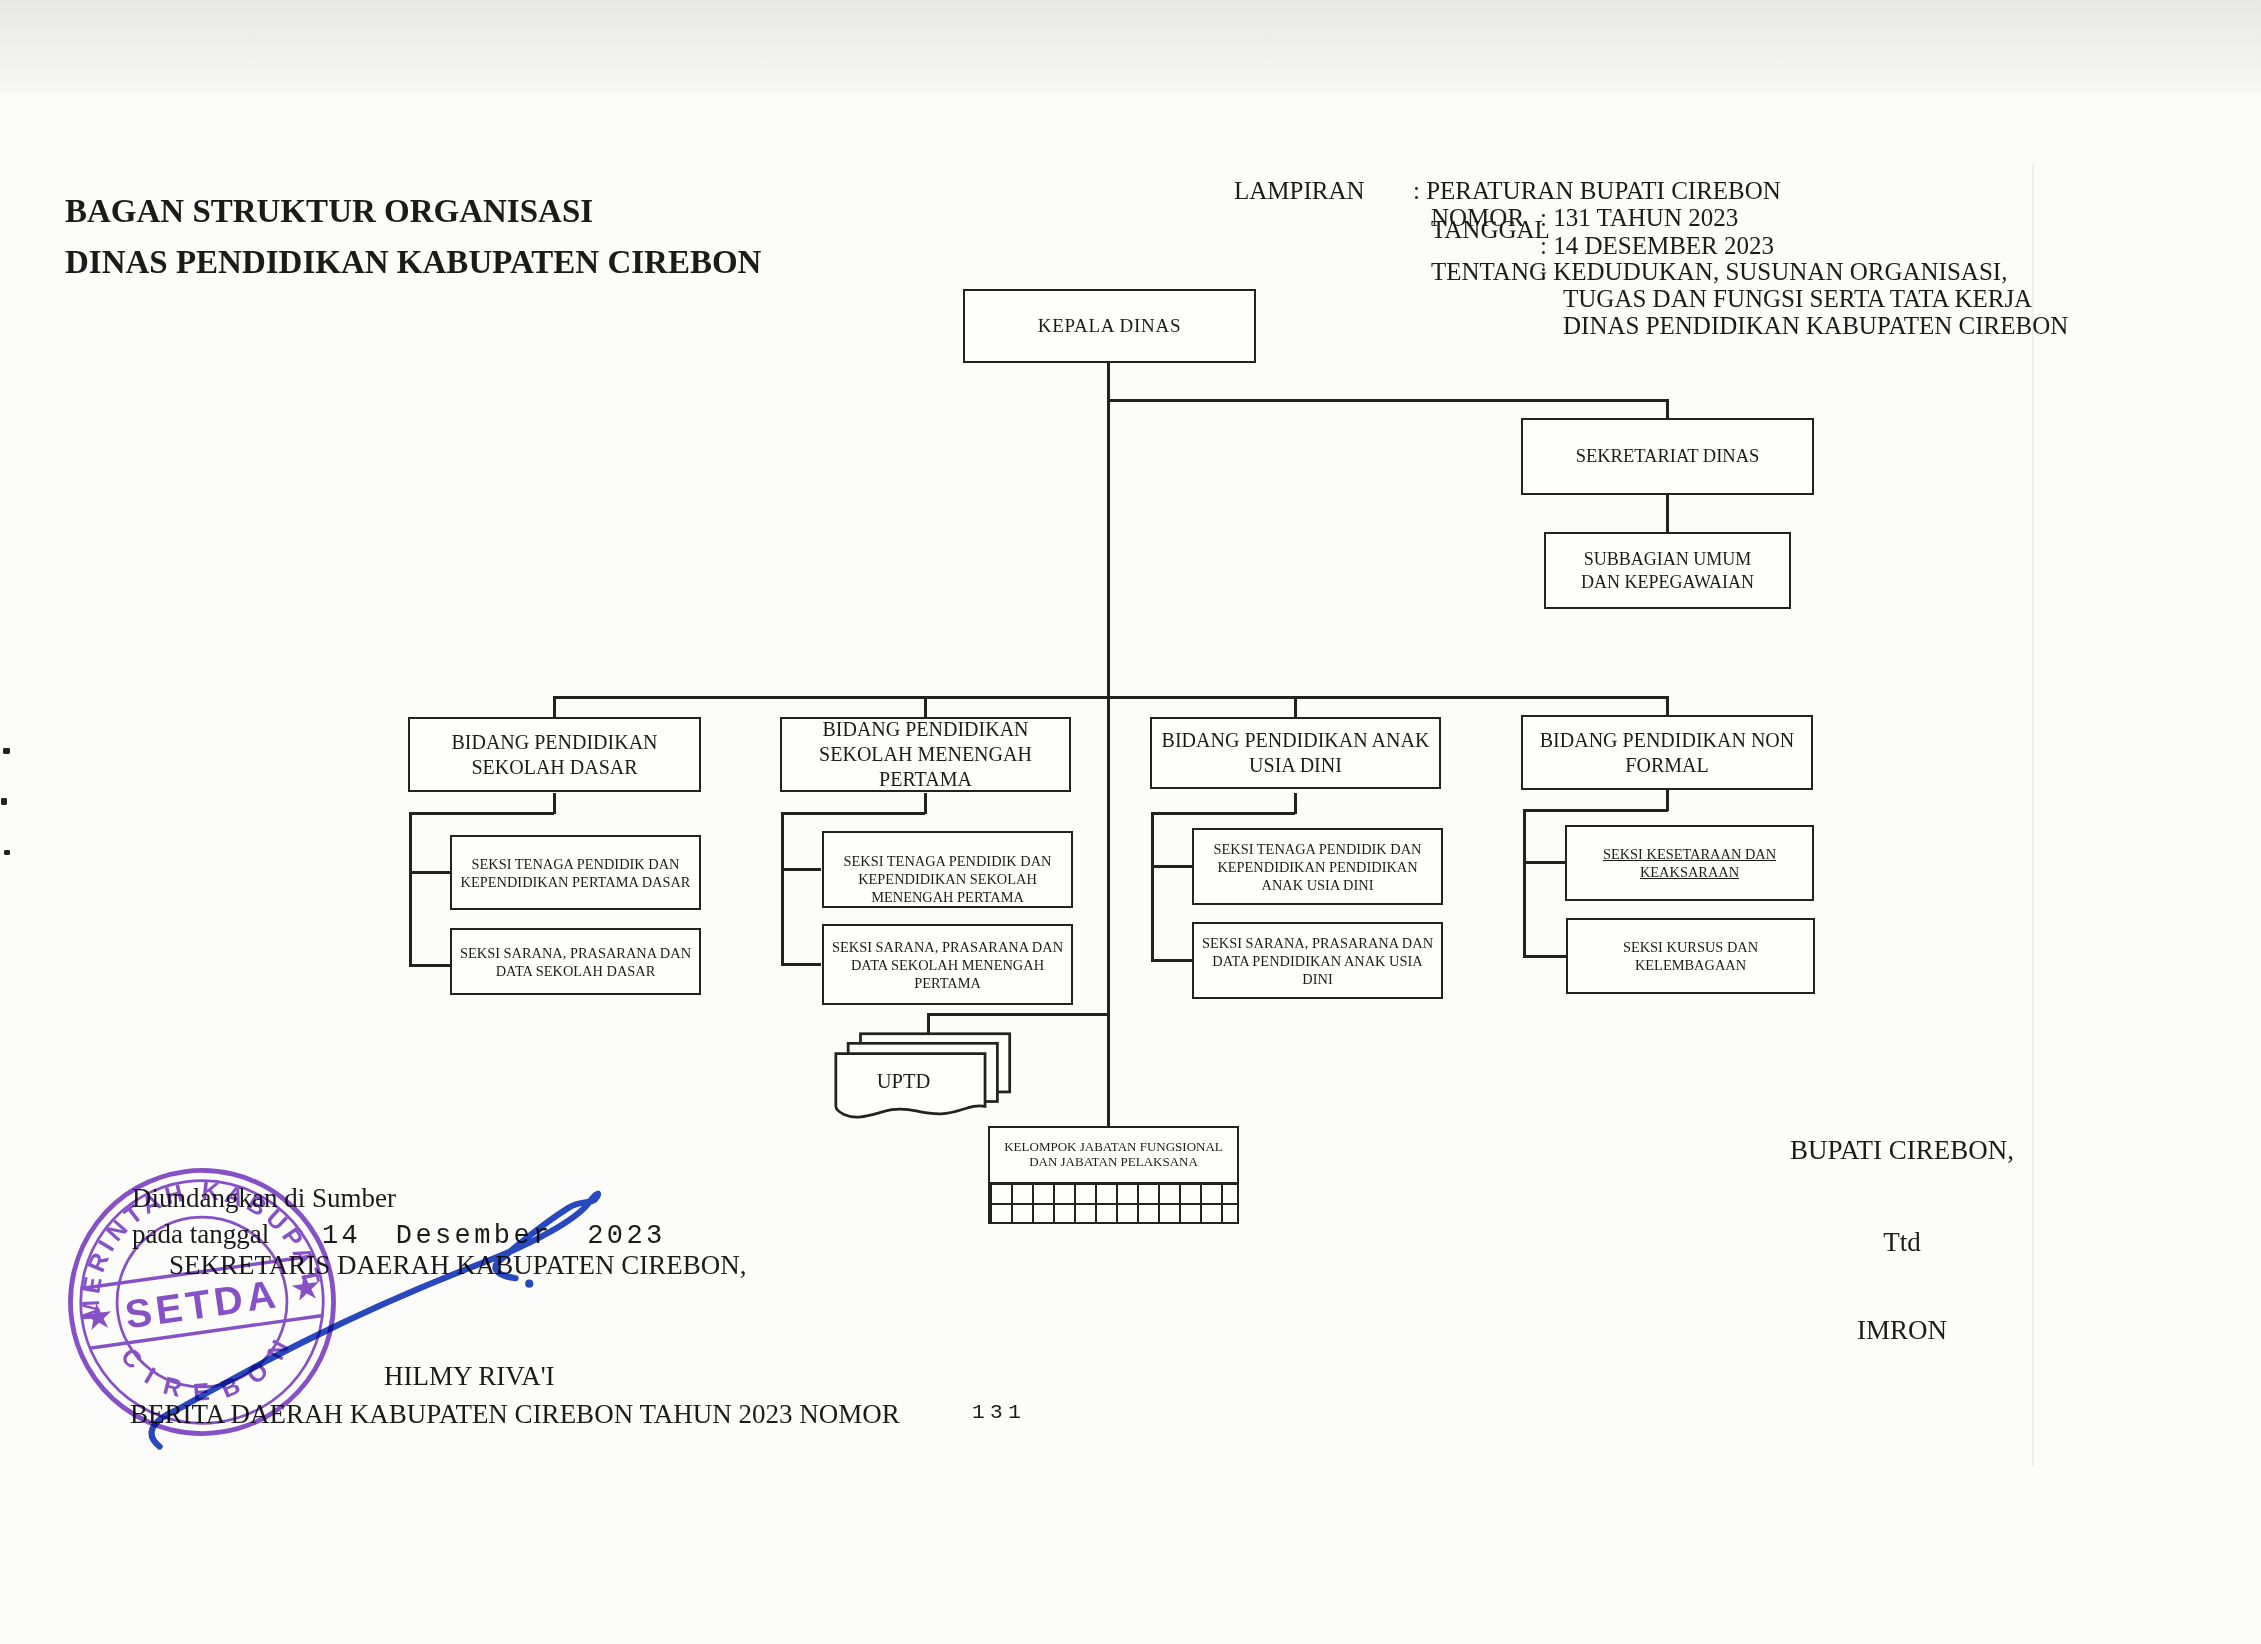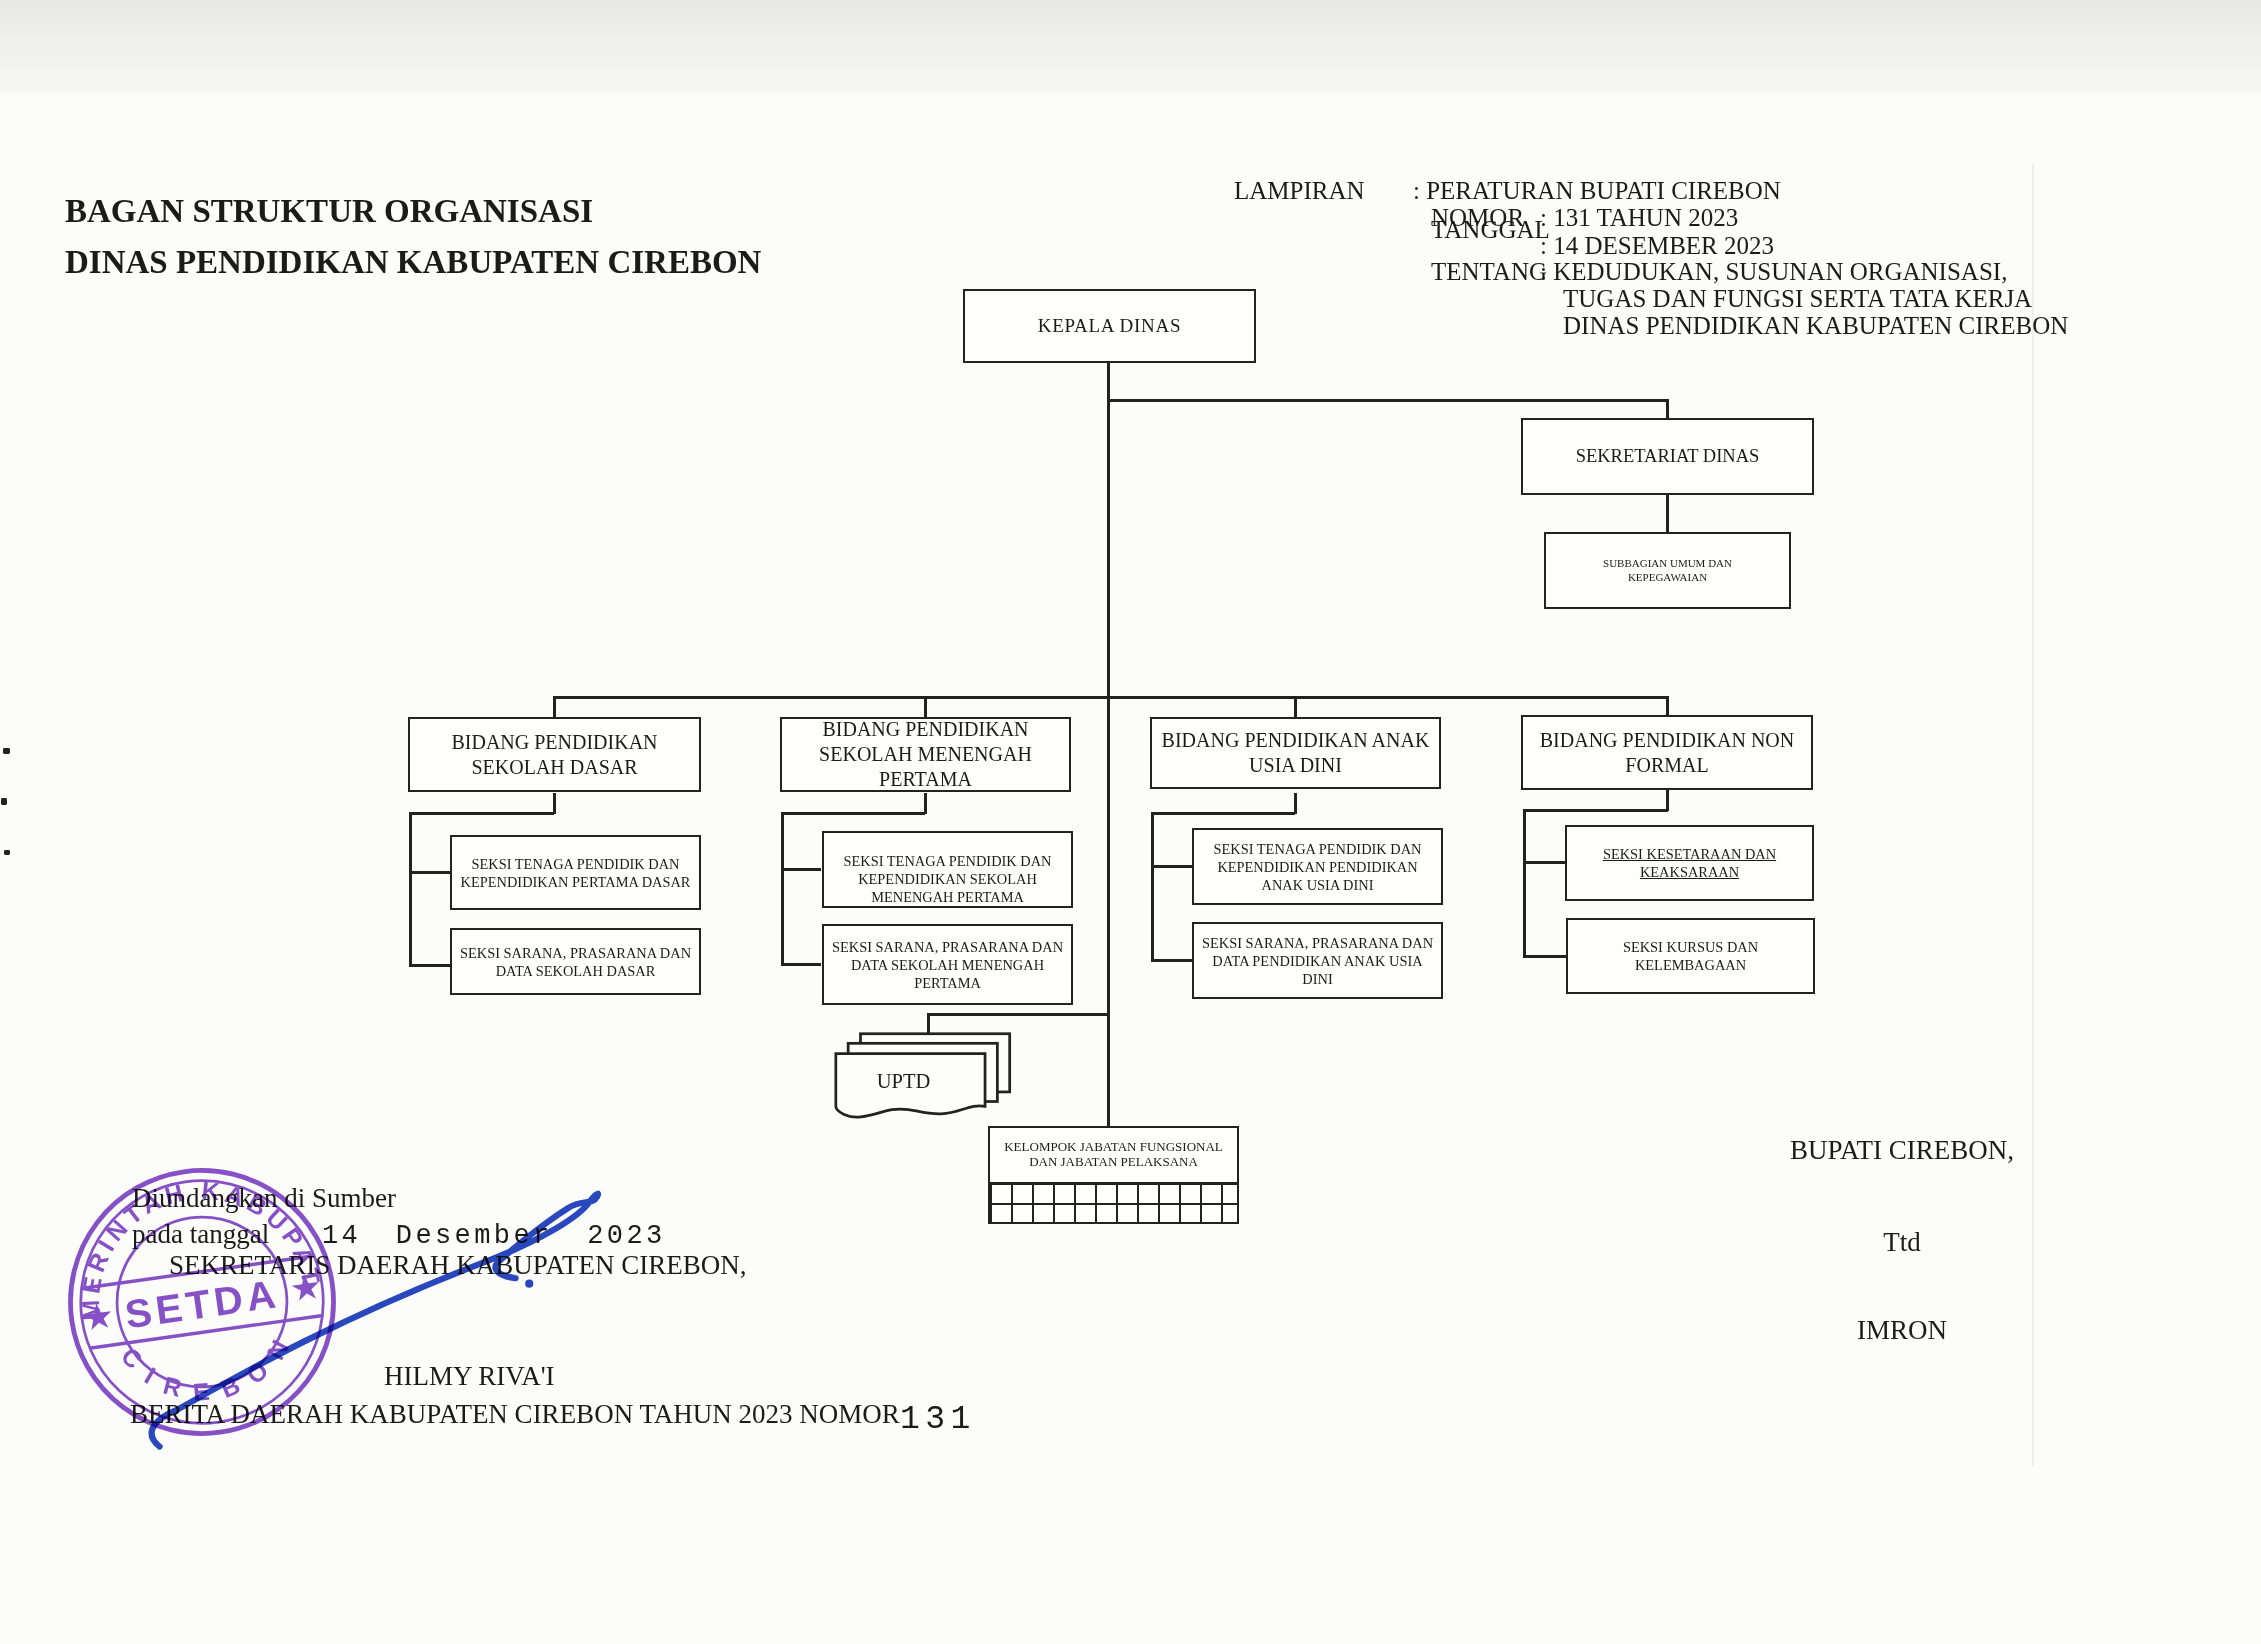--- a/index.html
+++ b/index.html
@@ -95,21 +95,21 @@
   <div class="ln" style="left:927px;top:1013px;width:2.7px;height:22px;"></div>
 
   <div class="obox" style="left:963px;top:289px;width:293px;height:74px;font-size:19px;letter-spacing:0.7px;">
     <span>KEPALA DINAS</span>
   </div>
 
   <div class="obox" style="left:1521px;top:418px;width:293px;height:77px;font-size:18.5px;">
     <span>SEKRETARIAT DINAS</span>
   </div>
 
-  <div class="obox" style="left:1544px;top:532px;width:247px;height:77px;font-size:11px;padding:0 20.6px;">
+  <div class="obox" style="left:1544px;top:532px;width:247px;height:77px;font-size:18px;padding:0 20.6px;">
     <span>SUBBAGIAN UMUM DAN KEPEGAWAIAN</span>
   </div>
 
   <div class="obox b-title" style="left:408px;top:717px;width:293px;height:75px;padding:0 2.7px;">
     <span>BIDANG PENDIDIKAN SEKOLAH DASAR</span>
   </div>
   <div class="obox b-title" style="left:780px;top:717px;width:291px;height:75px;padding:0 2.7px;">
     <span>BIDANG PENDIDIKAN SEKOLAH MENENGAH PERTAMA</span>
   </div>
   <div class="obox b-title" style="left:1150px;top:717px;width:291px;height:72px;padding:0 2.7px;">
@@ -158,21 +158,21 @@
     <span>KELOMPOK JABATAN FUNGSIONAL DAN JABATAN PELAKSANA</span>
   </div>
   <div class="kel-grid" style="left:988px;top:1183px;width:251px;height:41px;"></div>
 
   <div class="abs foot" style="left:132px;top:1183px;">Diundangkan di Sumber</div>
   <div class="abs foot" style="left:132px;top:1219px;">pada tanggal</div>
   <div class="abs mono" style="left:322px;top:1221px;font-size:27px;letter-spacing:3.4px;word-spacing:15px;">14 Desember 2023</div>
   <div class="abs foot" style="left:169px;top:1250px;">SEKRETARIS DAERAH KABUPATEN CIREBON,</div>
   <div class="abs foot" style="left:384px;top:1361px;">HILMY RIVA'I</div>
   <div class="abs foot" style="left:130px;top:1399px;">BERITA DAERAH KABUPATEN CIREBON TAHUN 2023 NOMOR</div>
-  <div class="abs mono" style="left:900px;top:1401px;font-size:33px;letter-spacing:5.5px;">131</div>
+  <div class="abs mono" style="left:972px;top:1401px;font-size:21px;letter-spacing:5.5px;">131</div>
 
   <div class="abs foot" style="left:1775px;top:1135px;width:254px;text-align:center;">BUPATI CIREBON,</div>
   <div class="abs foot" style="left:1775px;top:1227px;width:254px;text-align:center;">Ttd</div>
   <div class="abs foot" style="left:1775px;top:1315px;width:254px;text-align:center;">IMRON</div>
 
   <svg class="blend" style="left:65px;top:1165px;opacity:0.9;" width="274" height="274" viewBox="0 0 400 400">
     <defs>
       <path id="arcTop" d="M 200,200 m -150,0 a 150,150 0 1 1 300,0"></path>
       <path id="arcBot" d="M 200,200 m -143,0 a 143,143 0 1 0 286,0"></path>
     </defs>

